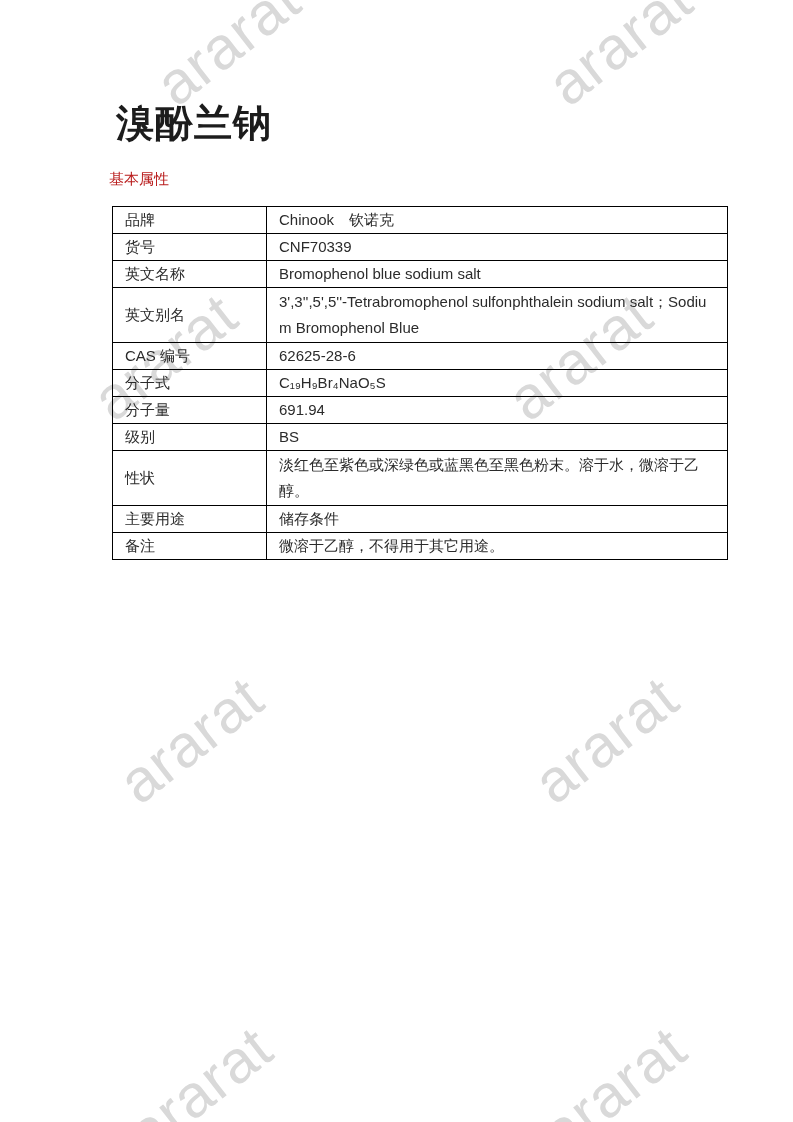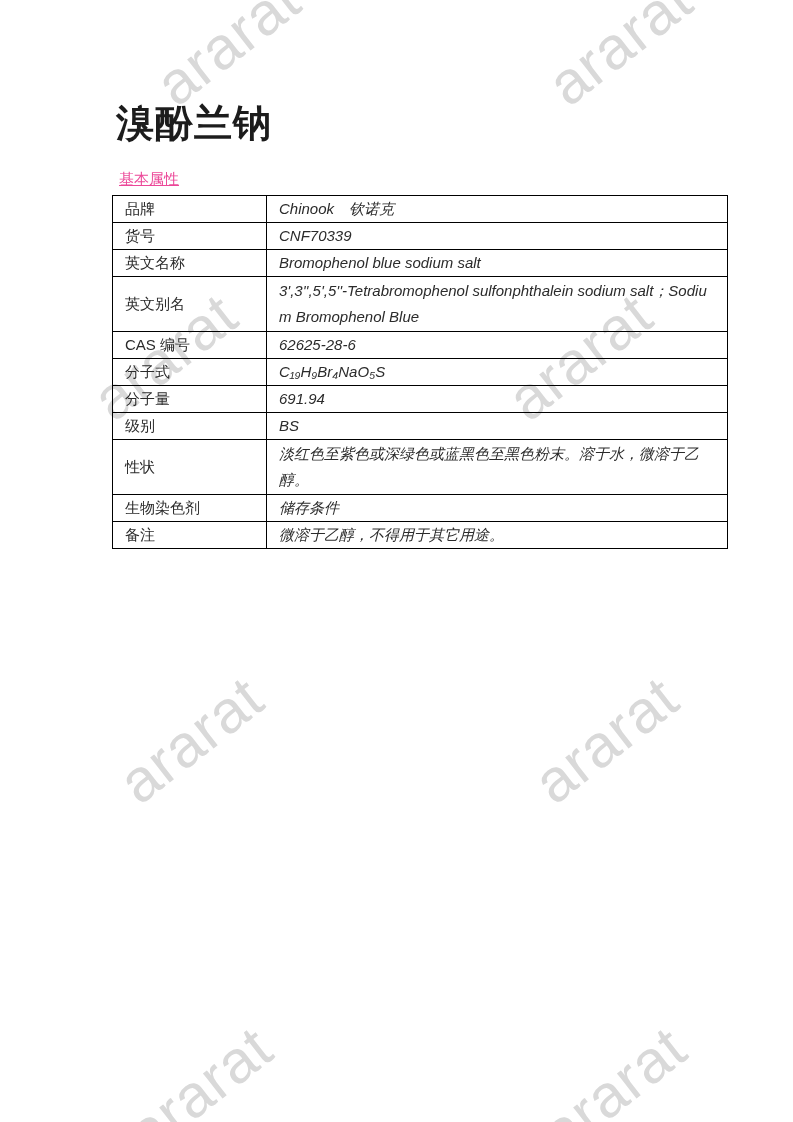--- a/index.html
+++ b/index.html
@@ -27,45 +27,44 @@
     position: absolute;
     left: 116px; top: 98px;
     margin: 0;
     font-size: 38px;
     font-weight: bold;
     color: #1c1c1c;
     letter-spacing: 1px;
   }
   .section-label {
     position: absolute;
-    left: 119px; top: 170px;
+    left: 109px; top: 170px;
     font-size: 15px;
-    color: #ec4899;
-    text-decoration: underline;
+    color: #b91c1c;
   }
   table.props {
     position: absolute;
-    left: 112px; top: 195px;
+    left: 112px; top: 206px;
     width: 616px;
     border-collapse: collapse;
     table-layout: fixed;
     background: transparent;
   }
   table.props td {
     border: 1px solid #000000;
     font-size: 15px;
     color: #2b2b2b;
     padding: 0 12px;
     height: 26px;
     line-height: 26px;
     vertical-align: middle;
     overflow: hidden;
   }
   table.props td.label { width: 129px; }
-  table.props td.value { word-break: break-all; font-style: italic; }
+  table.props td.value { word-break: break-all; }
   table.props tr.tall td { height: 52px; line-height: 26px; }
   table.props tr.tall td.value { padding-top: 1px; padding-bottom: 1px; margin-top: 28px; }
 </style>
 </head>
 <body>
 
 <div class="wm" style="left:228px; top:42px;">ararat</div>
 <div class="wm" style="left:620px; top:42px;">ararat</div>
 <div class="wm" style="left:165px; top:357px;">ararat</div>
 <div class="wm" style="left:580px; top:357px;">ararat</div>
@@ -112,21 +111,21 @@
       </tr>
       <tr>
         <td class="label">级别</td>
         <td class="value">BS</td>
       </tr>
       <tr class="tall">
         <td class="label">性状</td>
         <td class="value">淡红色至紫色或深绿色或蓝黑色至黑色粉末。溶于水，微溶于乙醇。</td>
       </tr>
       <tr>
-        <td class="label">生物染色剂</td>
+        <td class="label">主要用途</td>
         <td class="value">储存条件</td>
       </tr>
       <tr>
         <td class="label">备注</td>
         <td class="value">微溶于乙醇，不得用于其它用途。</td>
       </tr>
     </tbody>
   </table>
 
 </div>

